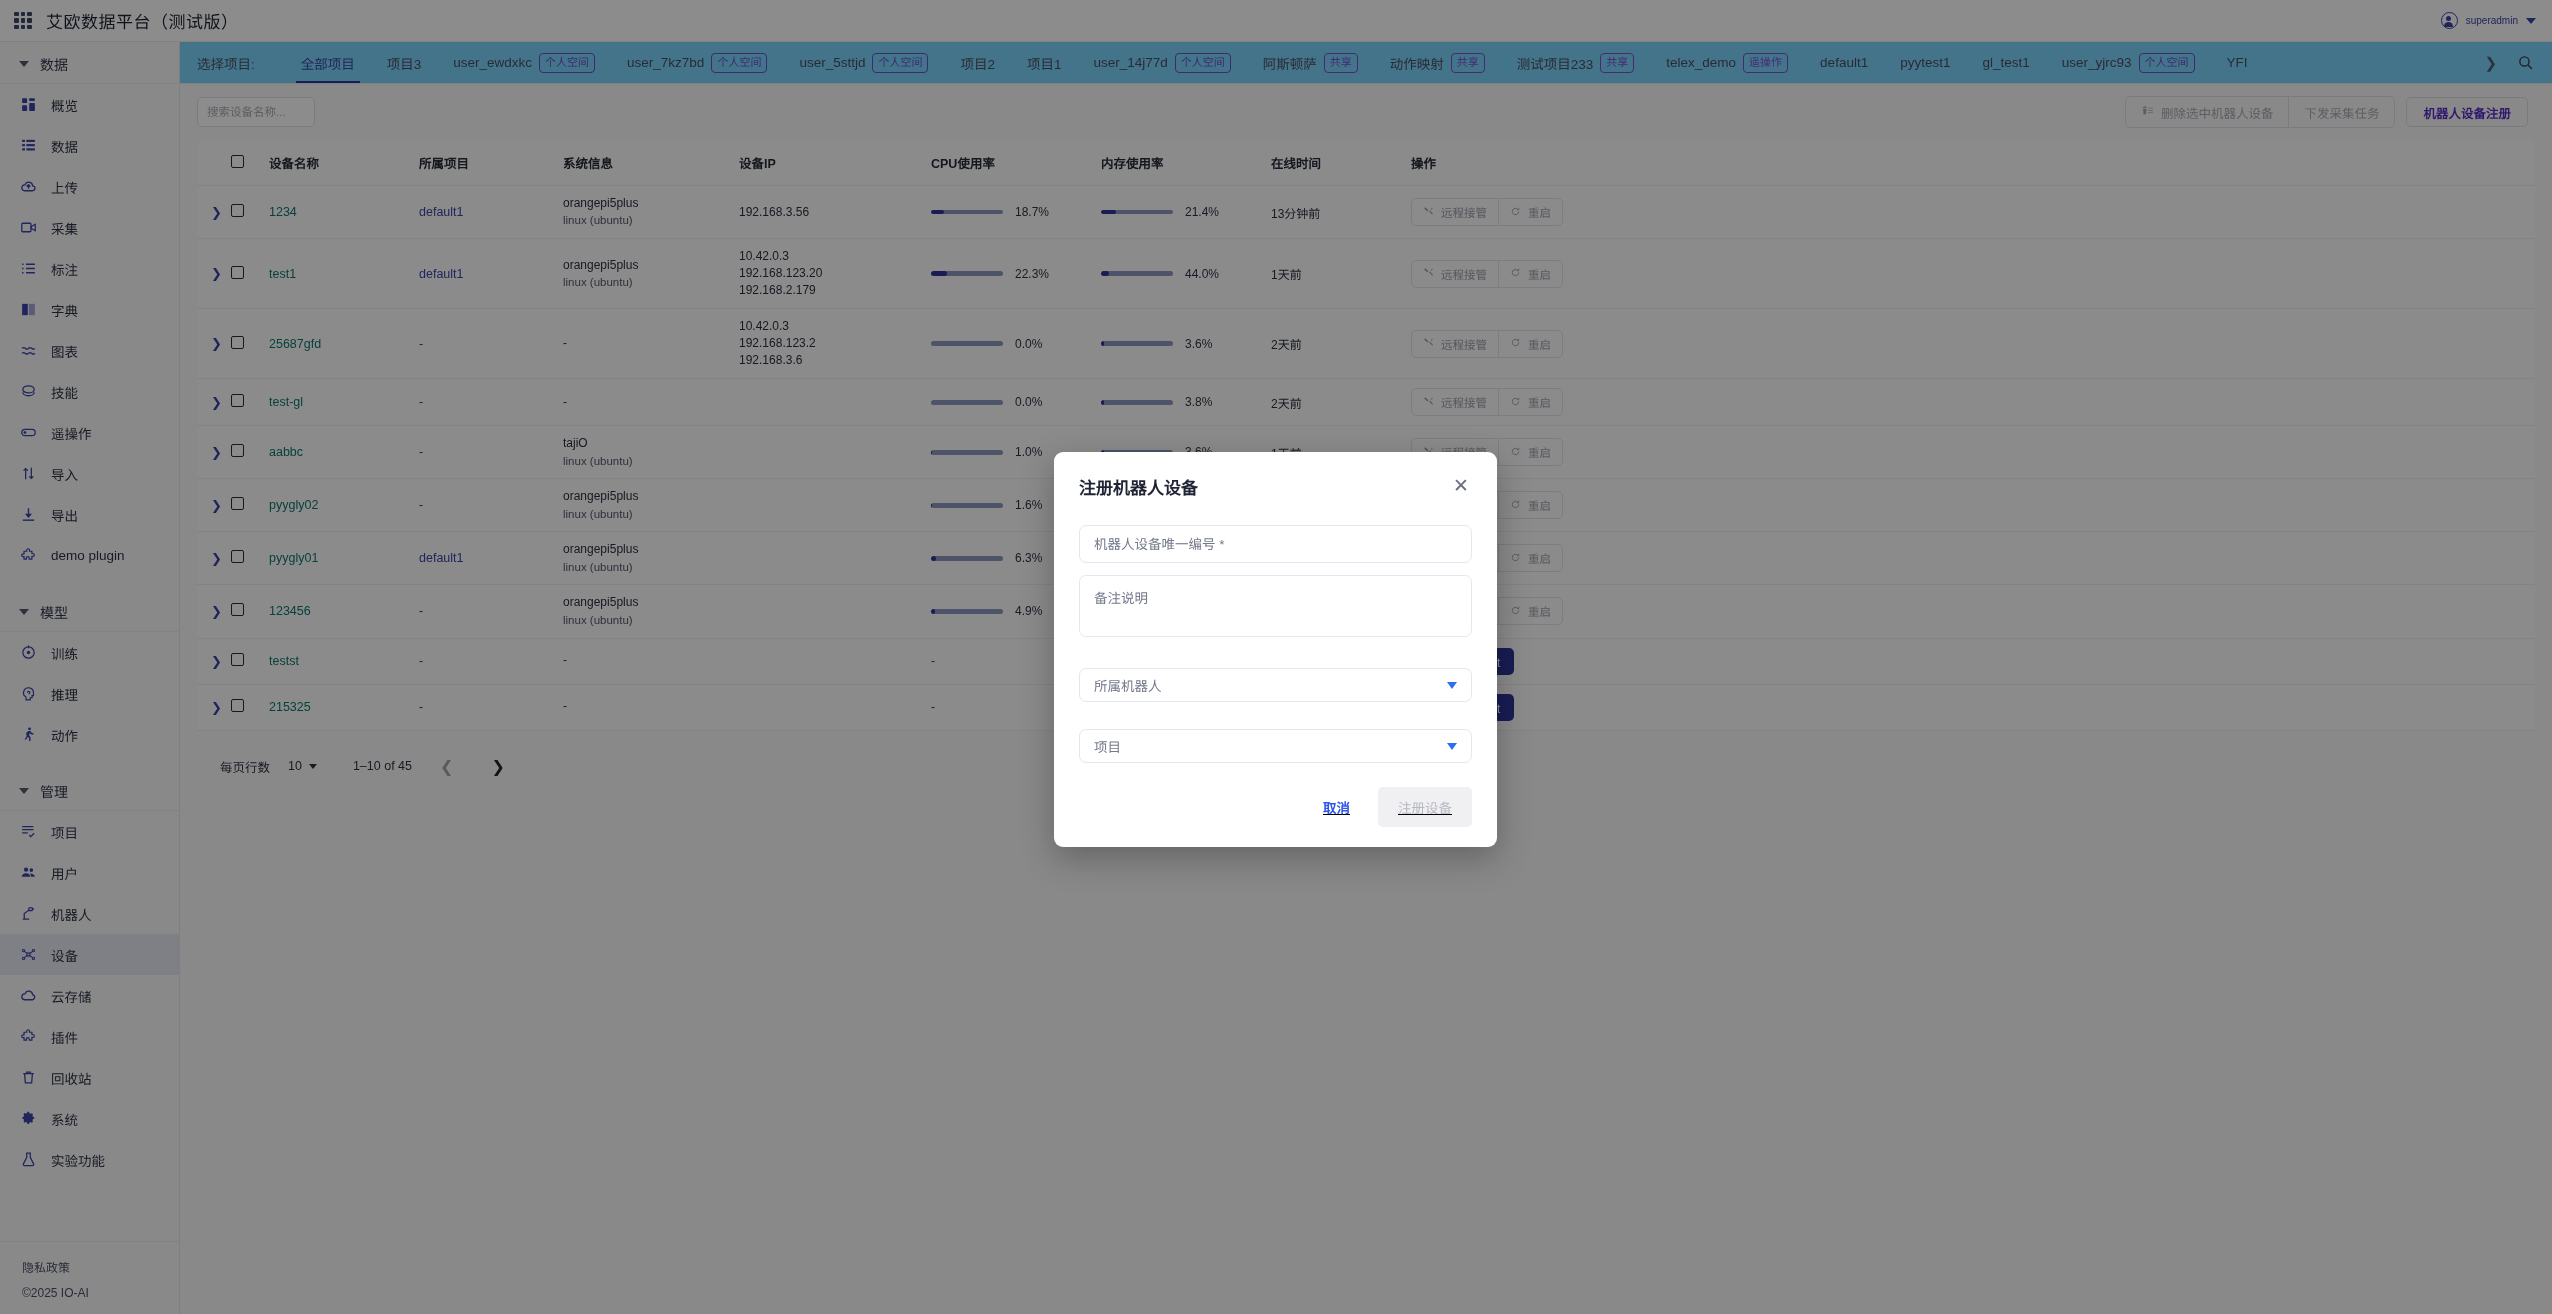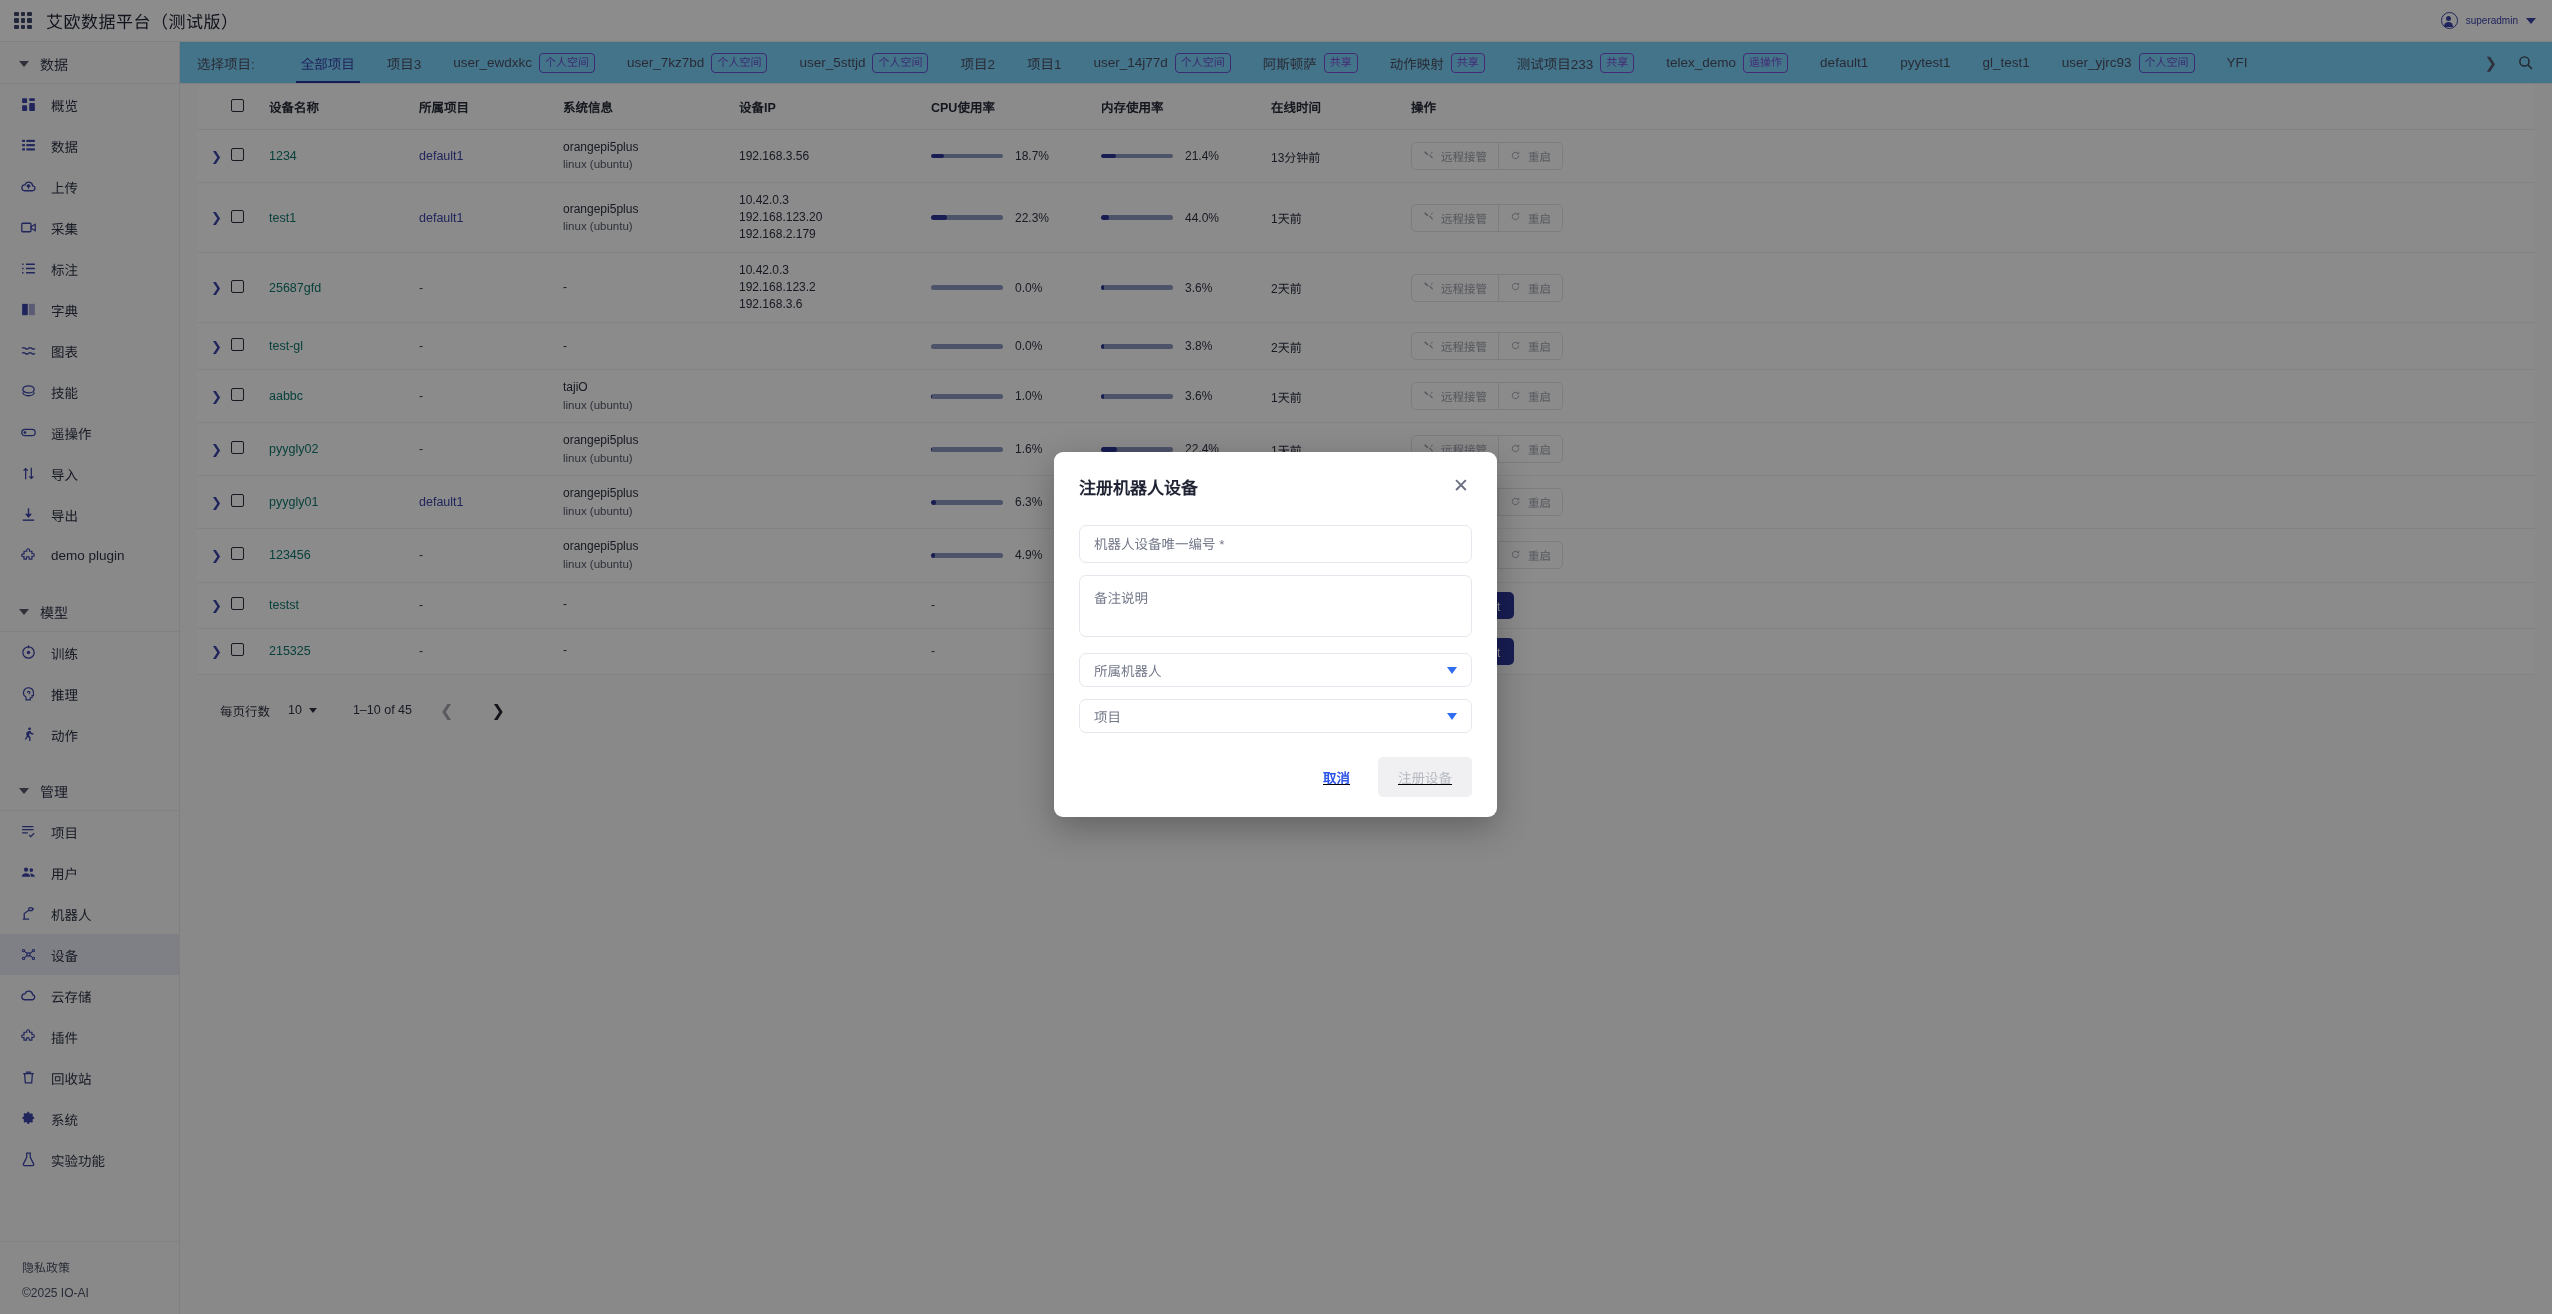--- a/index.html
+++ b/index.html
@@ -182,21 +182,21 @@
   .field { margin-top: 0; }
   .field input, .field textarea, .field .selectbox {
     width: 100%; border: 1px solid #e5e7ee; border-radius: 7px;
     font-size: 13.5px; color: #3d4252; font-family: inherit;
     background: #fff; outline: none;
   }
   .field input { height: 38px; padding: 0 14px; }
   .field textarea { height: 62px; padding: 11px 14px; resize: none; }
   .field input::placeholder, .field textarea::placeholder { color: #74798a; }
   .selectbox { height: 34px; padding: 16px 14px; display: flex; align-items: center;
-    justify-content: space-between; cursor: pointer; }
+    justify-content: space-between; cursor: pointer; margin-top: 15px; }
   .selectbox span.ph { color: #74798a; font-size: 13.5px; }
   .sel-caret { width: 0; height: 0; border-left: 5.5px solid transparent;
     border-right: 5.5px solid transparent; border-top: 7px solid #2f6ef0; }
   .f-gap { height: 12px; }
   .modal-actions { display: flex; align-items: center; justify-content: flex-end;
     gap: 10px; margin-top: 24px; text-decoration: underline; }
   .btn-text { background: none; border: none; color: #2f55e8; font-size: 13.5px;
     font-weight: 600; padding: 9px 18px; cursor: pointer; font-family: inherit; }
   .btn-disabled { background: #f0f0f2; border: none; color: #b6b9c2; font-size: 13.5px;
     padding: 10px 20px; border-radius: 5px; cursor: default; font-family: inherit; }
@@ -550,20 +550,40 @@
         <span class="chev-right">❯</span>
         <span class="search-ico">
             <svg viewBox="0 0 24 24" fill="none" stroke="currentColor" stroke-width="2">
               <circle cx="10.5" cy="10.5" r="6.5"></circle>
               <path d="M15.5 15.5L21 21"></path>
             </svg>
           </span>
       </div>
     </div>
 
+    <div class="toolbar">
+      <div class="searchbox">
+        <input type="text" placeholder="搜索设备名称..." style="">
+      </div>
+      <div class="toolbar-right">
+        <div class="btn-group">
+          <button class="gbtn">
+            <span><svg viewBox="0 0 24 24" fill="currentColor">
+                  <path d="M3 6h8v2H3zM4 9h6l-.6 10H4.6zM5 4h4v1.4H5z"></path>
+                  <path d="M13 7h9v1.5h-9zM13 11h9v1.5h-9zM13 15h9v1.5h-9z" opacity=".85"></path>
+                </svg></span>
+            <span>删除选中机器人设备</span>
+          </button>
+          <button class="gbtn">
+            <span>下发采集任务</span>
+          </button>
+        </div>
+        <button class="btn-outline">机器人设备注册</button>
+      </div>
+    </div>
 
     <div class="table-wrap">
       <table class="devices">
         <thead>
           <tr>
             <th class="col-exp"></th>
             <th class="col-chk">
               <span class="chk"></span>
             </th>
             <th class="col-name">设备名称</th>

